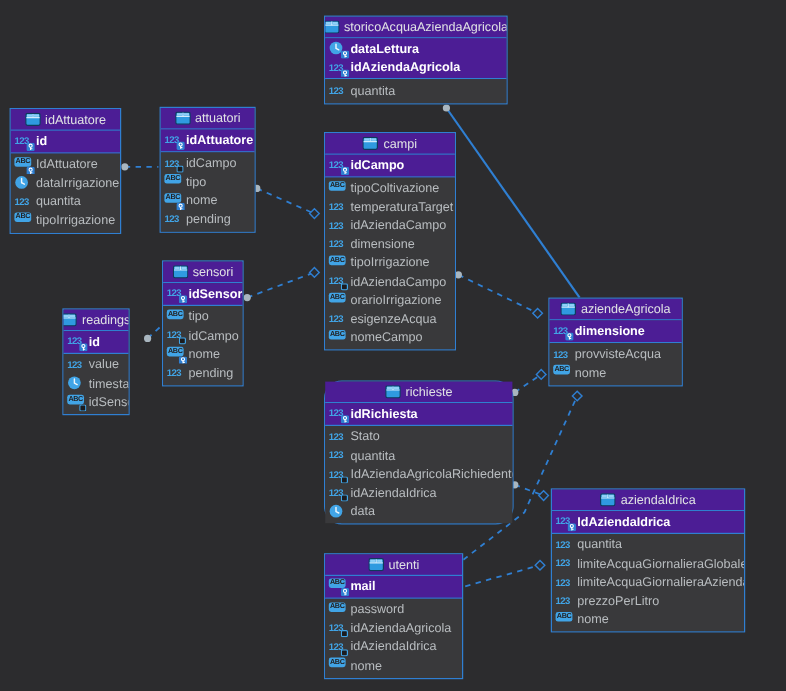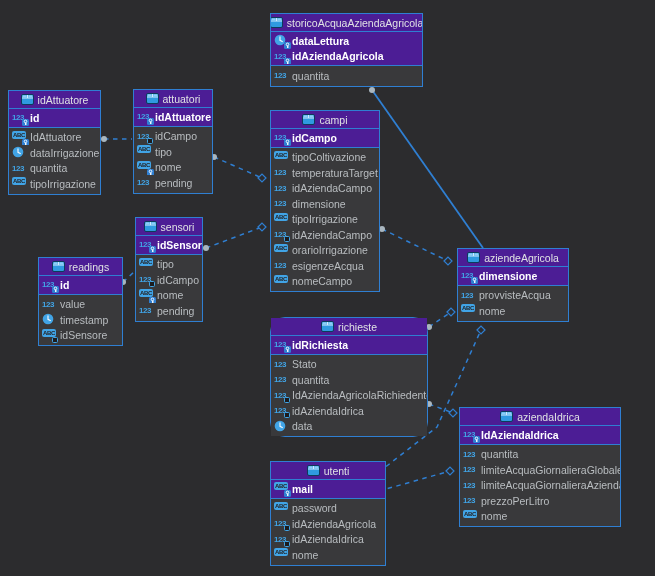--- a/index.html
+++ b/index.html
@@ -419,21 +419,21 @@
           <span class="colname">nome</span>
         </div>
         <div class="colrow">
           <span class="icwrap">
             <span class="ic-num">123</span>
           </span>
           <span class="colname">pending</span>
         </div>
       </div>
     </div>
-    <div class="ertable" style="left: 38px; top: 257px; width: 85px;">
+    <div class="ertable" style="left: 52px; top: 257px; width: 56px;">
       <div class="hdr">
         <span style="display: inline-flex;">
           <svg width="13" height="11" viewBox="0 0 13 11">
             <rect x="0.5" y="0.5" width="12" height="10" rx="1.5" fill="#2f9ae0" stroke="#0d3a5c"></rect>
             <line x1="1" y1="4" x2="12" y2="4" stroke="#cfeafd" stroke-width="1"></line>
             <line x1="6.5" y1="1" x2="6.5" y2="4" stroke="#cfeafd" stroke-width="1"></line>
             <rect x="1.5" y="1.3" width="4.2" height="2" fill="#8fd0f7"></rect>
             <rect x="7.3" y="1.3" width="4.2" height="2" fill="#8fd0f7"></rect>
           </svg>
         </span>

